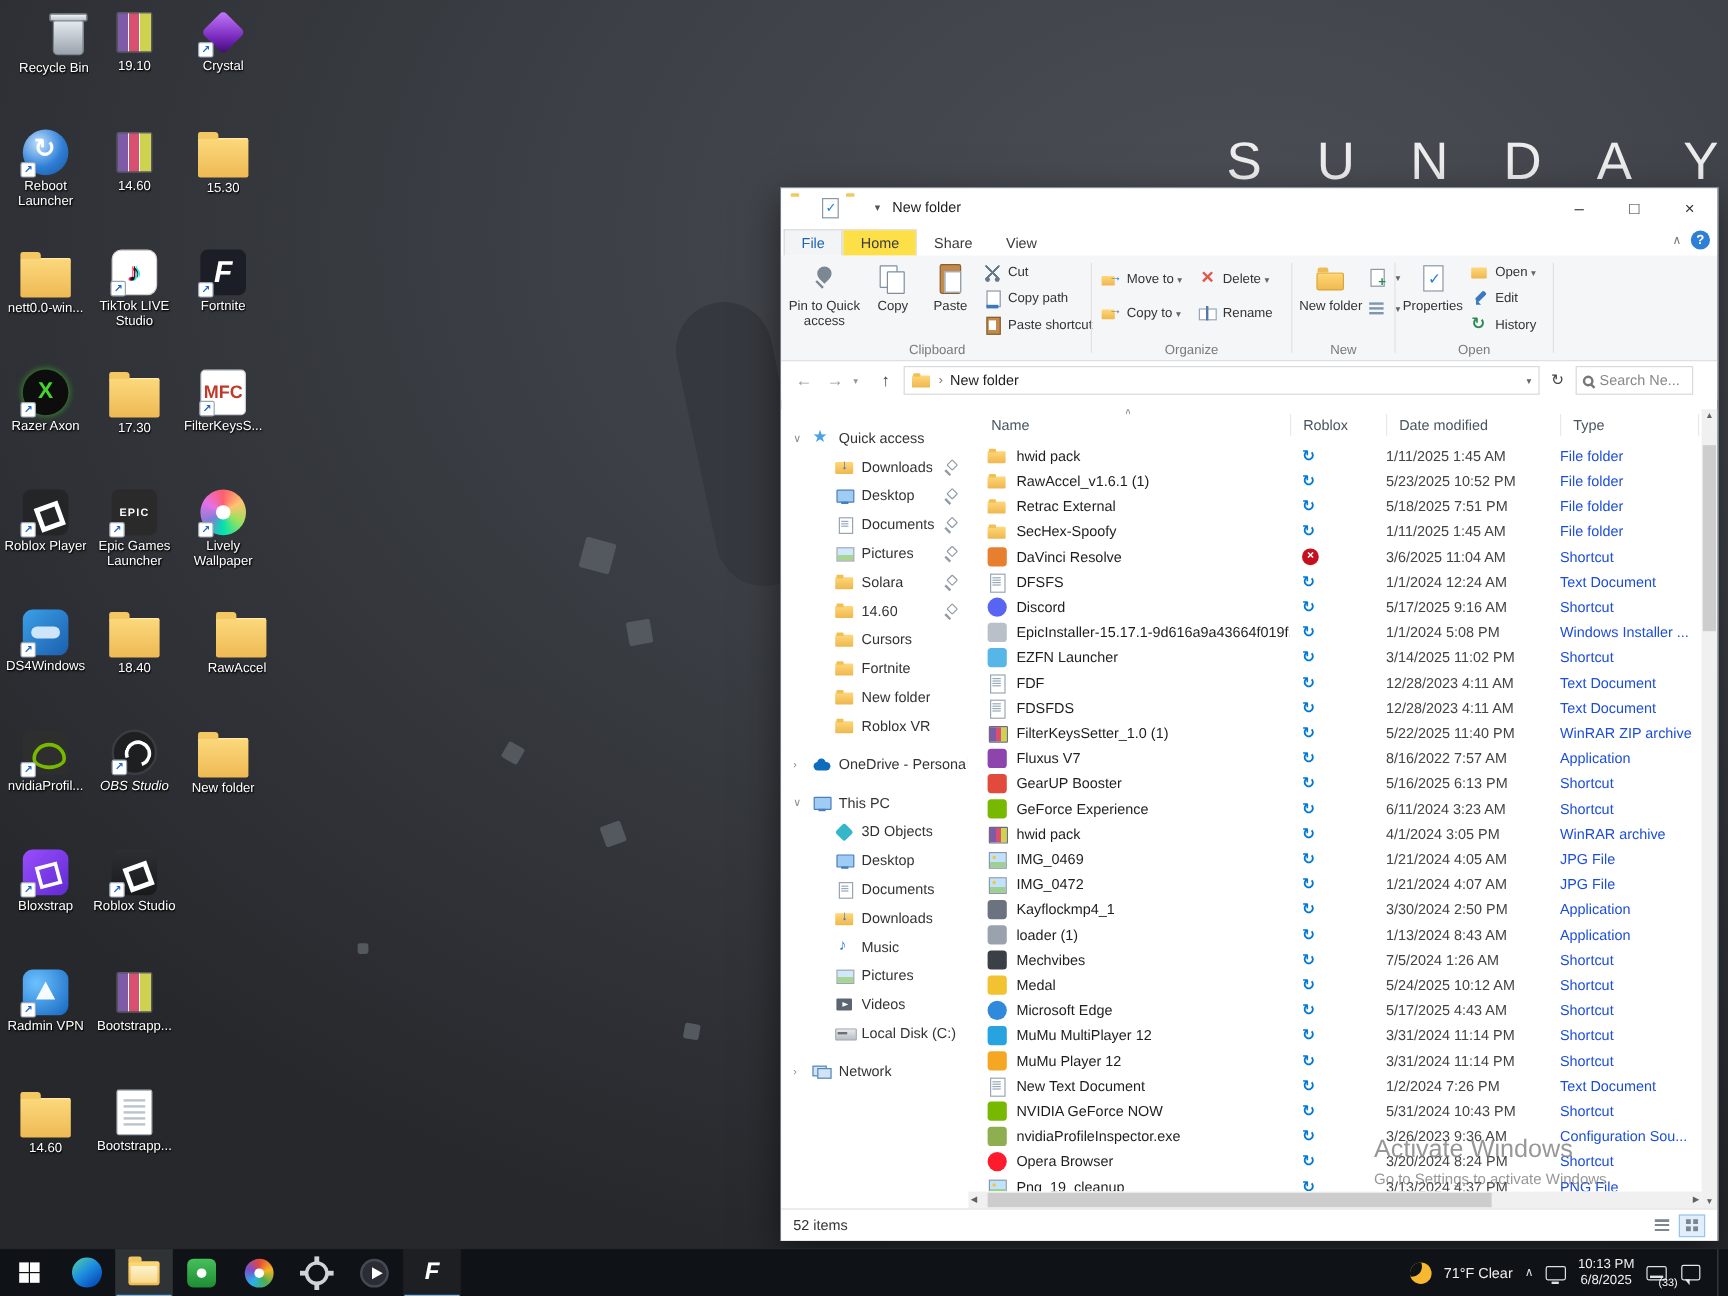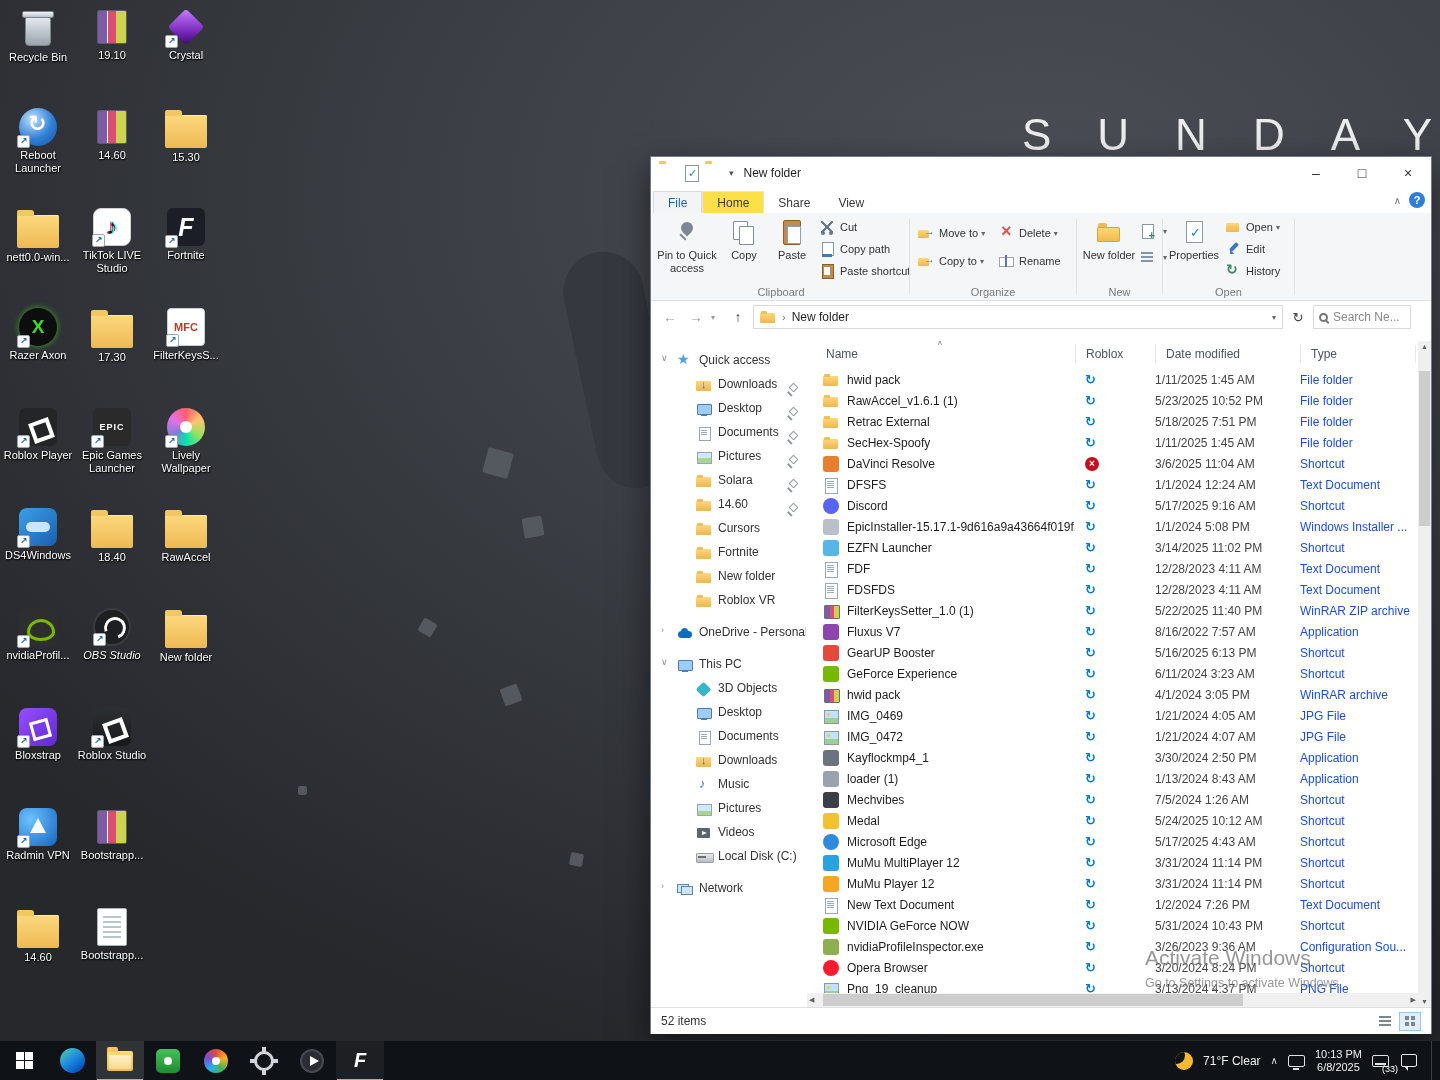--- a/index.html
+++ b/index.html
@@ -37,21 +37,21 @@
 .k-crystal::before{content:"";position:absolute;inset:6px;background:linear-gradient(135deg,#c77dff,#7b2cbf 60%,#3c096c);transform:rotate(45deg);border-radius:4px}
 .dicon.k-reboot{width:38px;height:38px;border-radius:50%;background:radial-gradient(circle at 35% 30%,#bfe0ff,#2f7fd6 55%,#17539b)}
 .k-reboot::before{content:"↻";position:absolute;left:9px;top:3px;font-size:22px;color:#fff;font-weight:bold;z-index:1}
 .dicon.k-tiktok{width:38px;height:38px;background:#fff;border-radius:8px;border:1px solid #d0d0d0}
 .k-tiktok .dletter{color:#161823;font-size:22px;text-shadow:1.5px 0 0 #25f4ee,-1.5px 0 0 #fe2c55}
 .dicon.k-fortnite{width:38px;height:38px;background:#1b1e27;border-radius:6px}
 .k-fortnite .dletter{font-size:25px;font-style:italic}
 .dicon.k-razer{width:38px;height:38px;border-radius:50%;background:#0d0d0d;box-shadow:0 0 6px rgba(68,214,44,.7)}
 .k-razer .dletter{color:#44d62c;font-size:19px}
 .dicon.k-mfc{width:38px;height:38px;background:#fff;border-radius:4px;border:1px solid #c9ced4}
-.k-mfc .dletter{font-size:11px;color:#c0392b}
+.k-mfc .dletter{font-size:15px;color:#c0392b}
 .dicon.k-roblox,.dicon.k-robloxstudio{width:38px;height:38px;background:#232527;border-radius:7px}
 .k-roblox::before,.k-robloxstudio::before{content:"";position:absolute;left:12px;top:12px;width:13px;height:13px;border:4px solid #fff;transform:rotate(-20deg)}
 .dicon.k-robloxstudio{background:linear-gradient(#2d3033,#17191b)}
 .dicon.k-epic{width:38px;height:38px;background:#2a2a2a;border-radius:6px}
 .k-epic .dletter{font-size:9px;letter-spacing:1px}
 .dicon.k-lively{width:38px;height:38px;border-radius:50%;background:conic-gradient(#ff5f6d,#ffc371,#9be15d,#00e3ae,#7f7fd5,#e570e7,#ff5f6d)}
 .k-lively::after{content:"";position:absolute;left:13px;top:13px;width:12px;height:12px;border-radius:50%;background:#fff}
 .dicon.k-ds4{width:38px;height:38px;border-radius:8px;background:linear-gradient(135deg,#3ba0e8,#1b5fae)}
 .k-ds4::after{content:"";position:absolute;left:7px;top:14px;width:24px;height:10px;border-radius:6px;background:#dff0ff;opacity:.9}
 .dicon.k-nvidia{width:38px;height:38px;border-radius:6px;background:#2e2e2e}
@@ -141,21 +141,21 @@
 .refresh-btn{width:22px;height:22px;display:flex;align-items:center;justify-content:center;color:#444;font-size:13px}
 .searchbox{width:98px;height:24px;border:1px solid #d9d9d9;display:flex;align-items:center;padding:0 5px;gap:5px}
 .mag{width:9px;height:9px;border:2px solid #777;border-radius:50%;position:relative;flex:none}
 .mag::after{content:"";position:absolute;width:2px;height:5px;background:#777;right:-2px;bottom:-4px;transform:rotate(-45deg)}
 .searchbox input,.tb-search input{border:none;outline:none;background:transparent;font:inherit;color:#555;width:100%}
 .searchbox input::placeholder{color:#888}
 .tb-search input::placeholder{color:#4a4a4a}
 
 
 .sidebar{position:absolute;left:0;top:184px;width:155px;height:666px;overflow:hidden;padding-top:12px;background:#fff}
-.sb-row{height:24px;display:flex;font-size:12px;color:#333;padding-left:10px;position:relative;cursor:default}
+.sb-row{height:24px;display:flex;align-items:center;font-size:12px;color:#333;padding-left:10px;position:relative;cursor:default}
 .sb-row.section{margin-top:8px}
 .sb-row.section:first-child{margin-top:0}
 .sb-row.child{padding-left:43px}
 .sb-chev{width:14px;font-size:9px;color:#8a8a8a;flex:none}
 .si{width:16px;height:16px;position:relative;margin:0 6px 0 2px;flex:none}
 .sb-label{white-space:nowrap;overflow:hidden}
 .sb-pin{position:absolute;right:9px;top:7px;width:10px;height:10px;opacity:.85}
 .sb-pin::before{content:"";position:absolute;right:0;top:0;width:5px;height:5px;border:1.5px solid #7d8a96;border-radius:1px;transform:rotate(45deg)}
 .sb-pin::after{content:"";position:absolute;left:0;bottom:0;width:6px;height:1.5px;background:#7d8a96;transform:rotate(45deg)}
 .si-quickaccess::before{content:"★";position:absolute;left:0;top:-2px;font-size:14px;color:#49a1e8}
@@ -277,21 +277,21 @@
 <div class="wp-text">SUNDAY</div>
 <div class="shape" style="left:485px;top:450px;width:26px;height:26px;transform:rotate(15deg)"></div>
 <div class="shape" style="left:523px;top:517px;width:20px;height:20px;transform:rotate(-10deg)"></div>
 <div class="shape" style="left:420px;top:620px;width:15px;height:15px;transform:rotate(30deg)"></div>
 <div class="shape" style="left:502px;top:686px;width:18px;height:18px;transform:rotate(-20deg)"></div>
 <div class="shape" style="left:570px;top:853px;width:13px;height:13px;transform:rotate(10deg)"></div>
 <div class="shape" style="left:298px;top:786px;width:9px;height:9px"></div>
 <div class="shape" style="left:580px;top:250px;width:80px;height:240px;border-radius:40px;transform:rotate(-12deg);background:#35383e"></div>
 
 <div>
-    <div class="desktop-icon" style="left: 2px; top: 8px;">
+    <div class="desktop-icon" style="left: 2px; top: 8px; align-items: flex-end;">
       <div class="dicon k-trash"></div>
       <div class="dlabel">Recycle Bin</div>
     </div>
     <div class="desktop-icon" style="left: 76px; top: 8px;">
       <div class="dicon k-winrar"></div>
       <div class="dlabel">19.10</div>
     </div>
     <div class="desktop-icon" style="left: 150px; top: 8px;">
       <div class="dicon k-crystal">
         <div class="sc-badge"></div>
@@ -370,21 +370,21 @@
     <div class="desktop-icon" style="left: 2px; top: 508px;">
       <div class="dicon k-ds4">
         <div class="sc-badge"></div>
       </div>
       <div class="dlabel">DS4Windows</div>
     </div>
     <div class="desktop-icon" style="left: 76px; top: 508px;">
       <div class="dicon k-folder"></div>
       <div class="dlabel">18.40</div>
     </div>
-    <div class="desktop-icon" style="left: 150px; top: 508px;">
+    <div class="desktop-icon" style="left: 150px; top: 508px; align-items: flex-end;">
       <div class="dicon k-folder"></div>
       <div class="dlabel">RawAccel</div>
     </div>
     <div class="desktop-icon" style="left: 2px; top: 608px;">
       <div class="dicon k-nvidia">
         <div class="sc-badge"></div>
       </div>
       <div class="dlabel">nvidiaProfil...</div>
     </div>
     <div class="desktop-icon" style="left: 76px; top: 608px; font-style: italic;">

